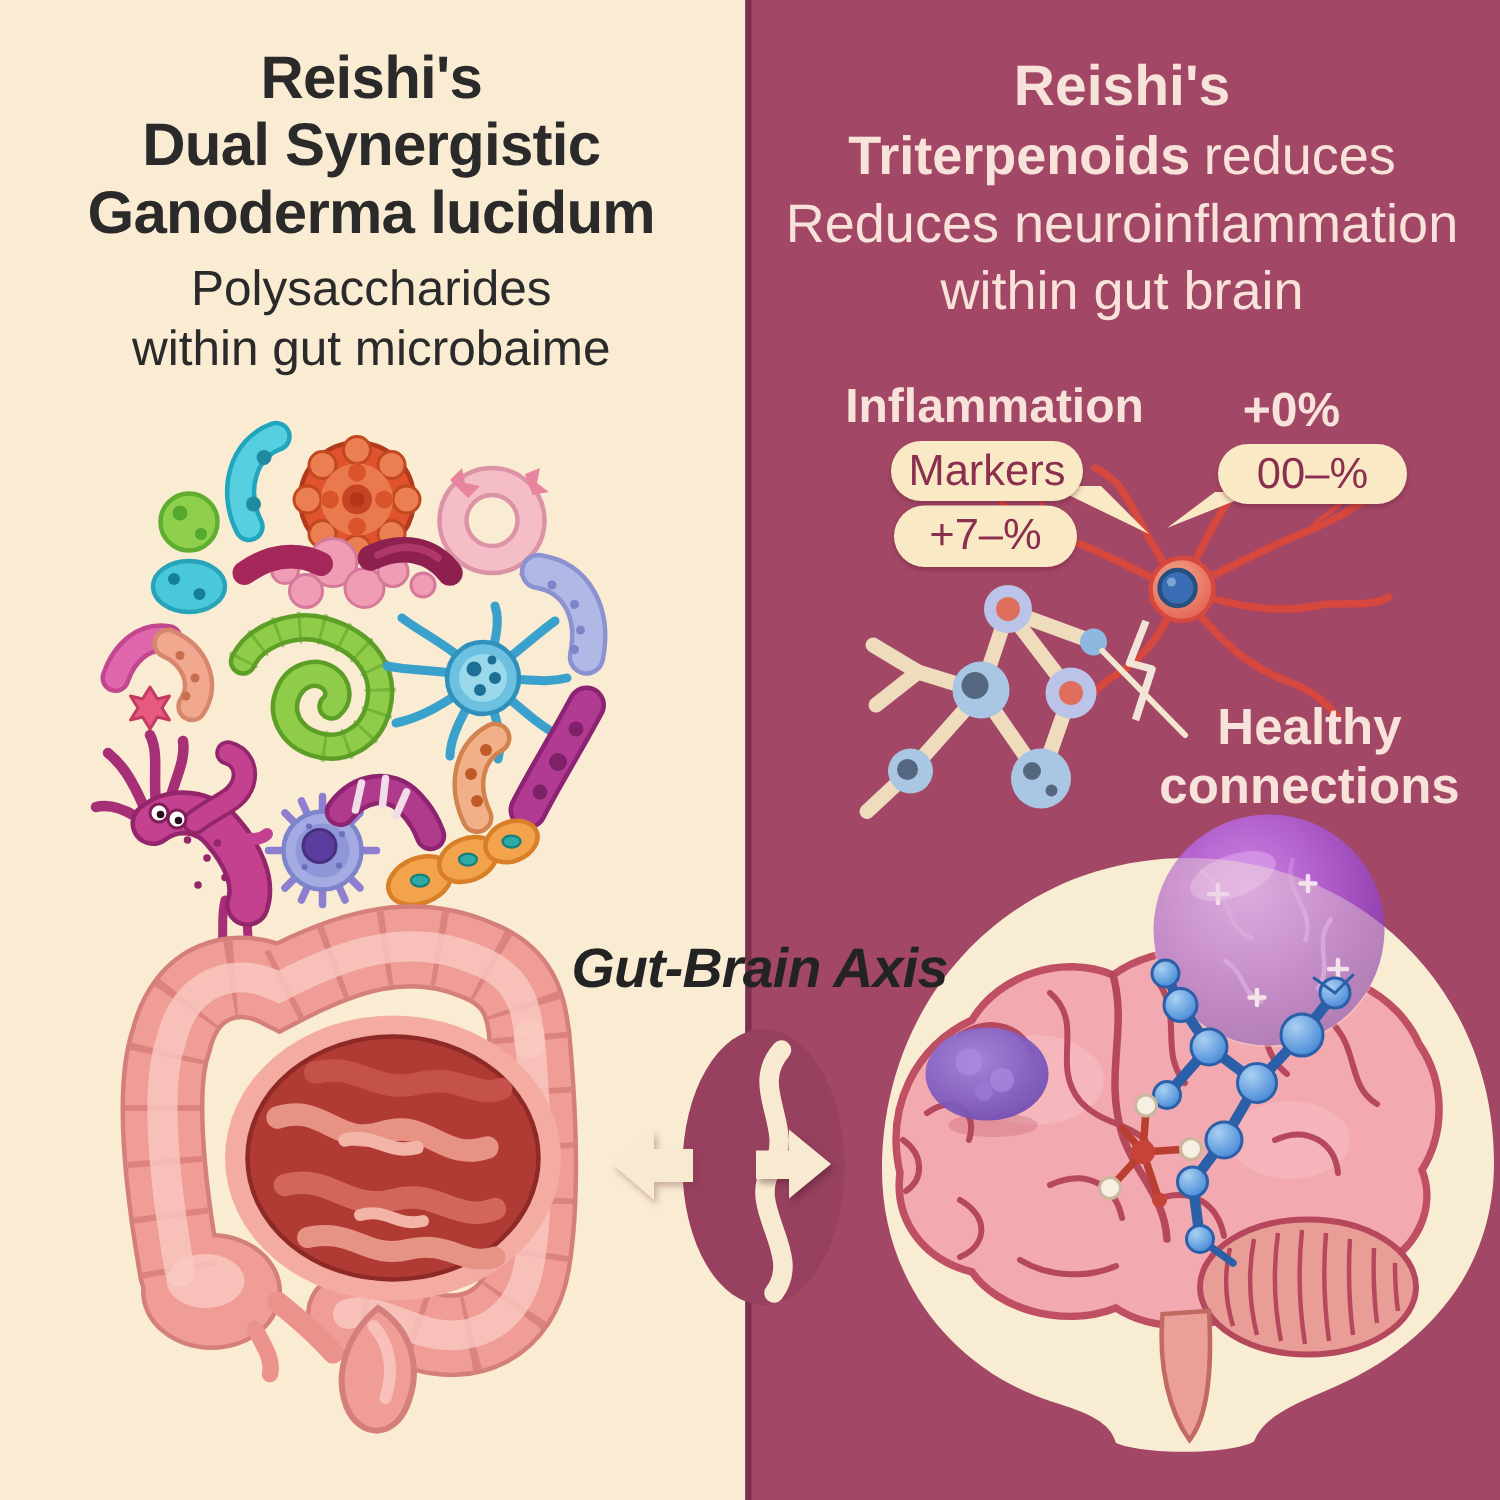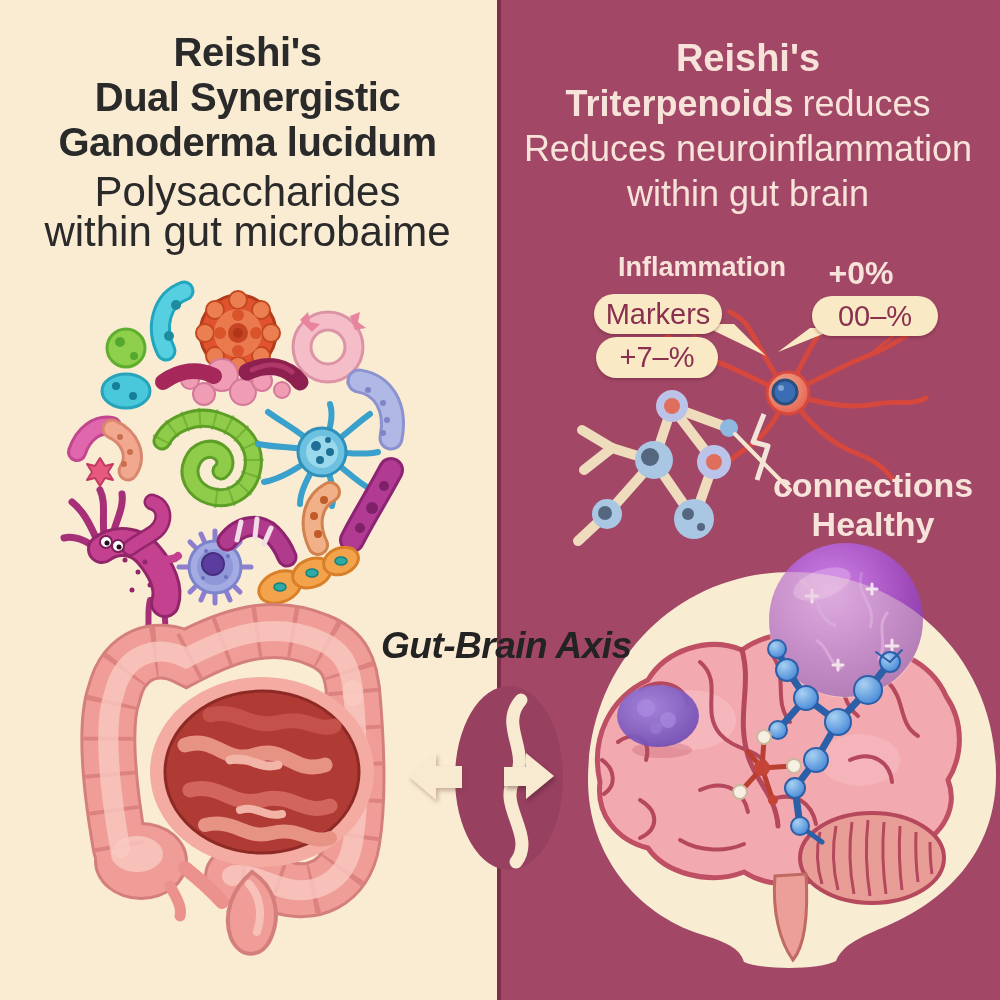--- a/index.html
+++ b/index.html
@@ -11,28 +11,28 @@
   .stage{position:relative;width:1000px;height:1000px;overflow:hidden;
          font-family:"Liberation Sans",sans-serif;margin:0 auto;}
   .panel{position:absolute;top:0;bottom:0;}
   .panel.left{left:0;width:497px;background:var(--left-bg);}
   .panel.right{left:497px;right:0;background:var(--right-bg);border-left:4px solid var(--divider);}
   .art{position:absolute;left:0;top:0;width:1000px;height:1000px;}
   .txt{position:absolute;margin:0;}
   .left-title{left:10px;top:30px;width:475px;text-align:center;
       font-size:40px;line-height:45px;font-weight:700;color:var(--left-text);letter-spacing:-0.5px;}
   .left-sub{left:10px;top:172px;width:475px;text-align:center;
-      font-size:42px;line-height:40px;font-weight:400;color:var(--left-text);}
+      font-size:33px;line-height:40px;font-weight:400;color:var(--left-text);}
   .right-title{left:500px;top:36px;width:496px;text-align:center;color:var(--right-text);
       font-size:36px;line-height:45px;font-weight:400;}
   .right-title .l1{font-size:38px;font-weight:700;}
   .right-title .b{font-weight:700;}
   .right-title .sp{margin-left:9px;margin-top:23px;}
   .lbl{position:absolute;color:var(--right-text);font-weight:700;}
-  .lbl-inflammation{left:577px;top:252px;width:250px;text-align:center;font-size:27px;}
+  .lbl-inflammation{left:538px;top:252px;width:250px;text-align:center;font-size:32px;}
   .lbl-plus0{left:800px;top:255px;width:122px;text-align:center;font-size:32px;}
   .pill{position:absolute;background:var(--bubble-bg);color:var(--bubble-text);
       font-weight:400;font-size:29px;border-radius:21px;display:flex;
       align-items:center;justify-content:center;box-shadow:0 2px 3px rgba(90,25,45,.35);}
   .pill-markers{left:594px;top:294px;width:128px;height:40px;}
   .pill-v1{left:812px;top:296px;width:126px;height:40px;}
   .pill-v2{left:596px;top:337px;width:122px;height:41px;}
   .lbl-healthy{left:770px;top:466px;width:206px;text-align:center;font-size:34px;line-height:39px;}
   .lbl-axis{left:381px;top:625px;font-size:37px;font-weight:700;color:var(--axis-text);
       white-space:nowrap;letter-spacing:-0.5px;font-style:italic;}
@@ -467,18 +467,18 @@
   </div>
 
   <div class="txt lbl lbl-inflammation">Inflammation</div>
   <div class="txt lbl lbl-plus0">+0%</div>
 
   <div class="pill pill-markers">Markers</div>
   <div class="pill pill-v1">00–%</div>
   <div class="pill pill-v2">+7–%</div>
 
   <div class="txt lbl lbl-healthy">
+    <div>Healthy</div>
     <div>connections</div>
-    <div>Healthy</div>
   </div>
 
   <div class="txt lbl-axis">Gut-Brain Axis</div>
 </div>
 
 </body></html>

